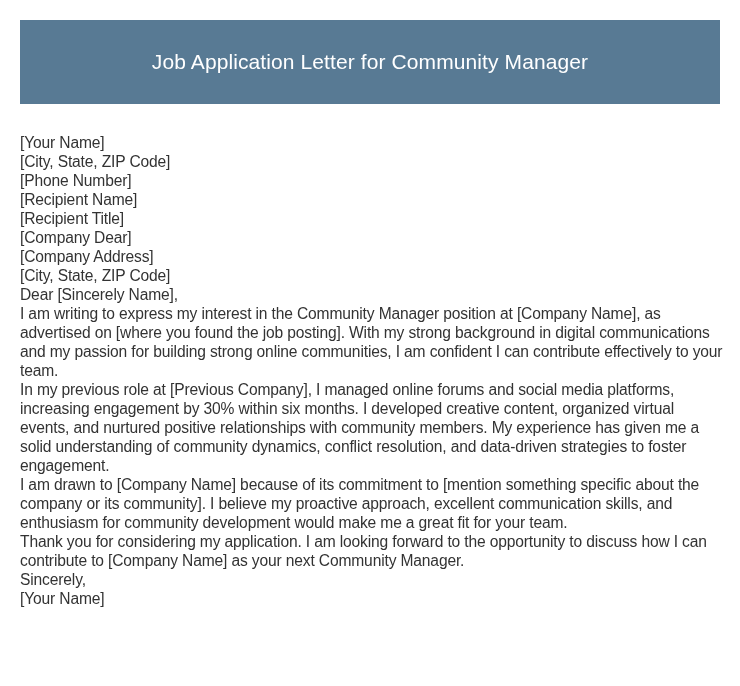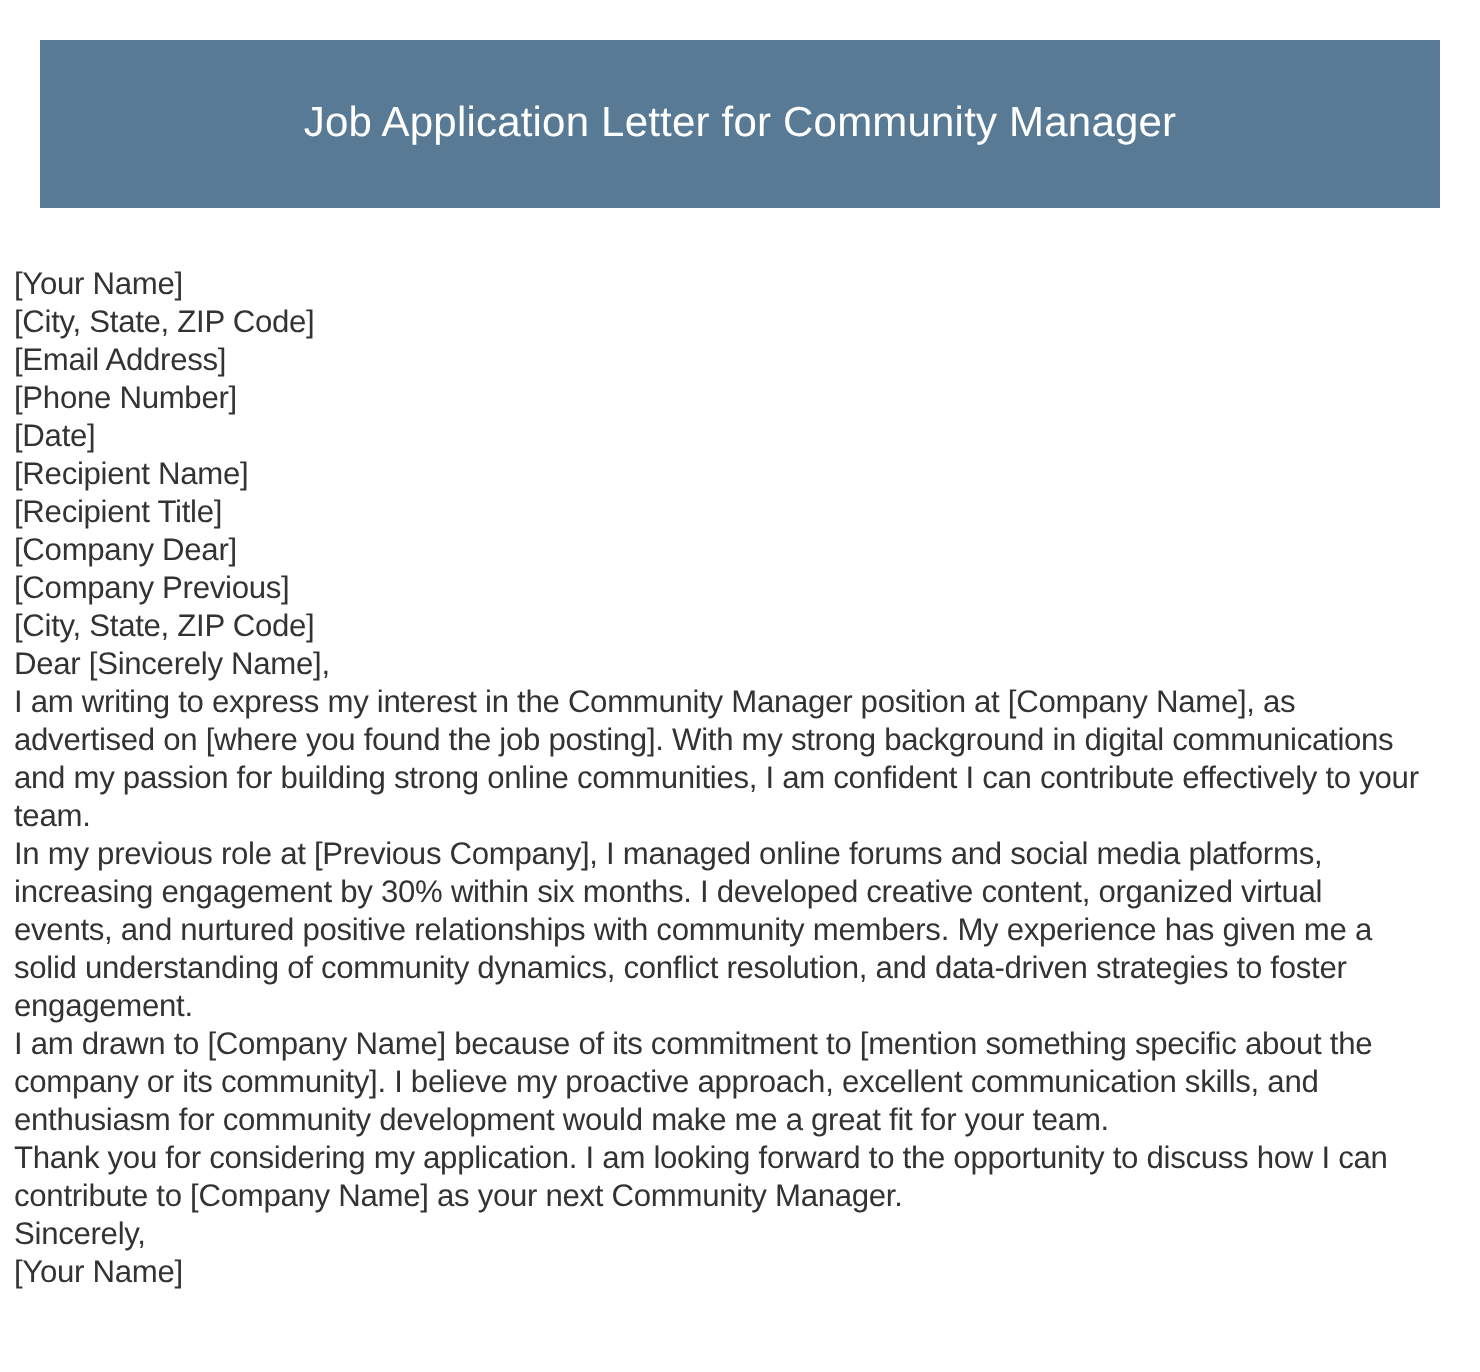--- a/index.html
+++ b/index.html
@@ -27,21 +27,21 @@
     }
     .header-title {
       color: #ffffff;
       font-size: 21px;
       letter-spacing: 0.1px;
       font-weight: normal;
       margin: 0;
     }
     .letter {
       position: absolute;
-      left: 7px;
+      left: 20px;
       top: 133px;
       width: 704px;
       color: #333333;
       font-size: 15.6px;
       line-height: 19px;
       letter-spacing: -0.15px;
     }
     .line, .para {
       margin: 0;
       padding: 0;
@@ -51,29 +51,27 @@
 <body>
 
 <div class="header">
   <h1 class="header-title">Job Application Letter for Community Manager</h1>
 </div>
 
 <div class="letter">
   <div>
     <p class="line">[Your Name]</p>
     <p class="line">[City, State, ZIP Code]</p>
-    <p class="line">[Email Address]</p>
     <p class="line">[Phone Number]</p>
-    <p class="line">[Date]</p>
   </div>
   <div>
     <p class="line">[Recipient Name]</p>
     <p class="line">[Recipient Title]</p>
     <p class="line">[Company Dear]</p>
-    <p class="line">[Company Previous]</p>
+    <p class="line">[Company Address]</p>
     <p class="line">[City, State, ZIP Code]</p>
   </div>
   <p class="line">Dear [Sincerely Name],</p>
   <p class="para">I am writing to express my interest in the Community Manager position at [Company Name], as advertised on [where you found the job posting]. With my strong background in digital communications and my passion for building strong online communities, I am confident I can contribute effectively to your team.</p>
   <p class="para">In my previous role at [Previous Company], I managed online forums and social media platforms, increasing engagement by 30% within six months. I developed creative content, organized virtual events, and nurtured positive relationships with community members. My experience has given me a solid understanding of community dynamics, conflict resolution, and data-driven strategies to foster engagement.</p>
   <p class="para">I am drawn to [Company Name] because of its commitment to [mention something specific about the company or its community]. I believe my proactive approach, excellent communication skills, and enthusiasm for community development would make me a great fit for your team.</p>
   <p class="para">Thank you for considering my application. I am looking forward to the opportunity to discuss how I can contribute to [Company Name] as your next Community Manager.</p>
   <p class="line">Sincerely,</p>
   <p class="line">[Your Name]</p>
 </div>

